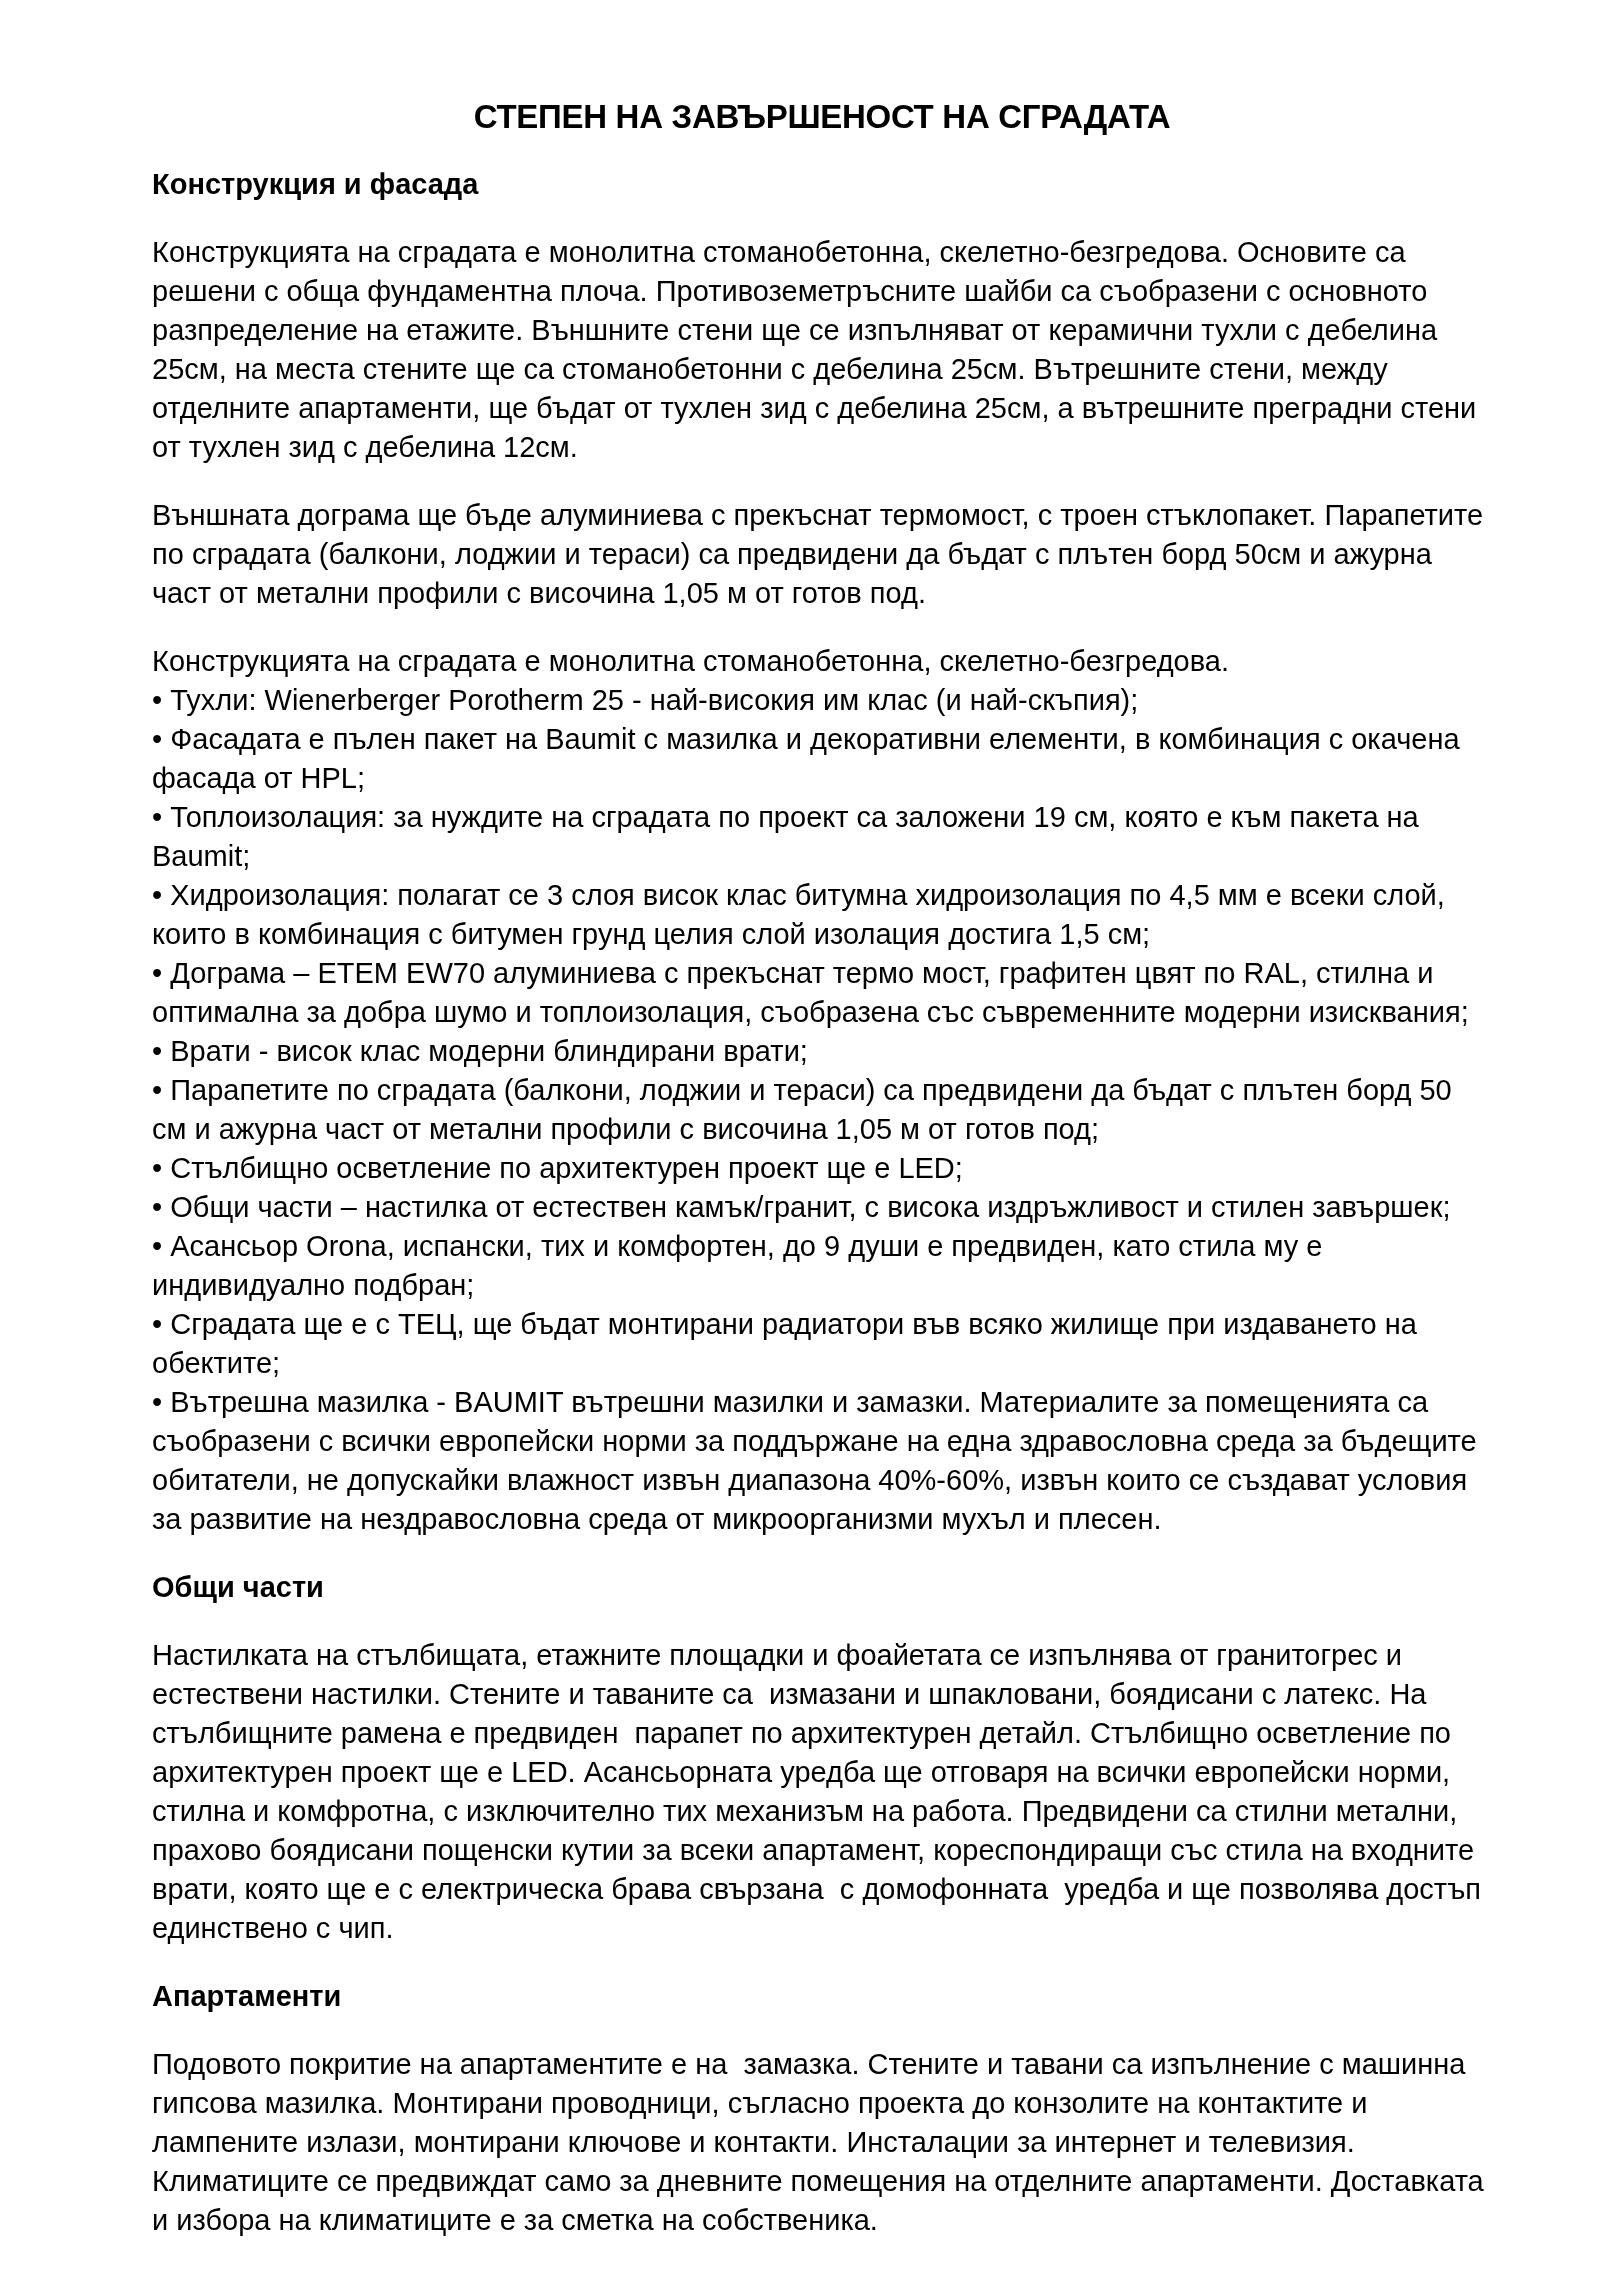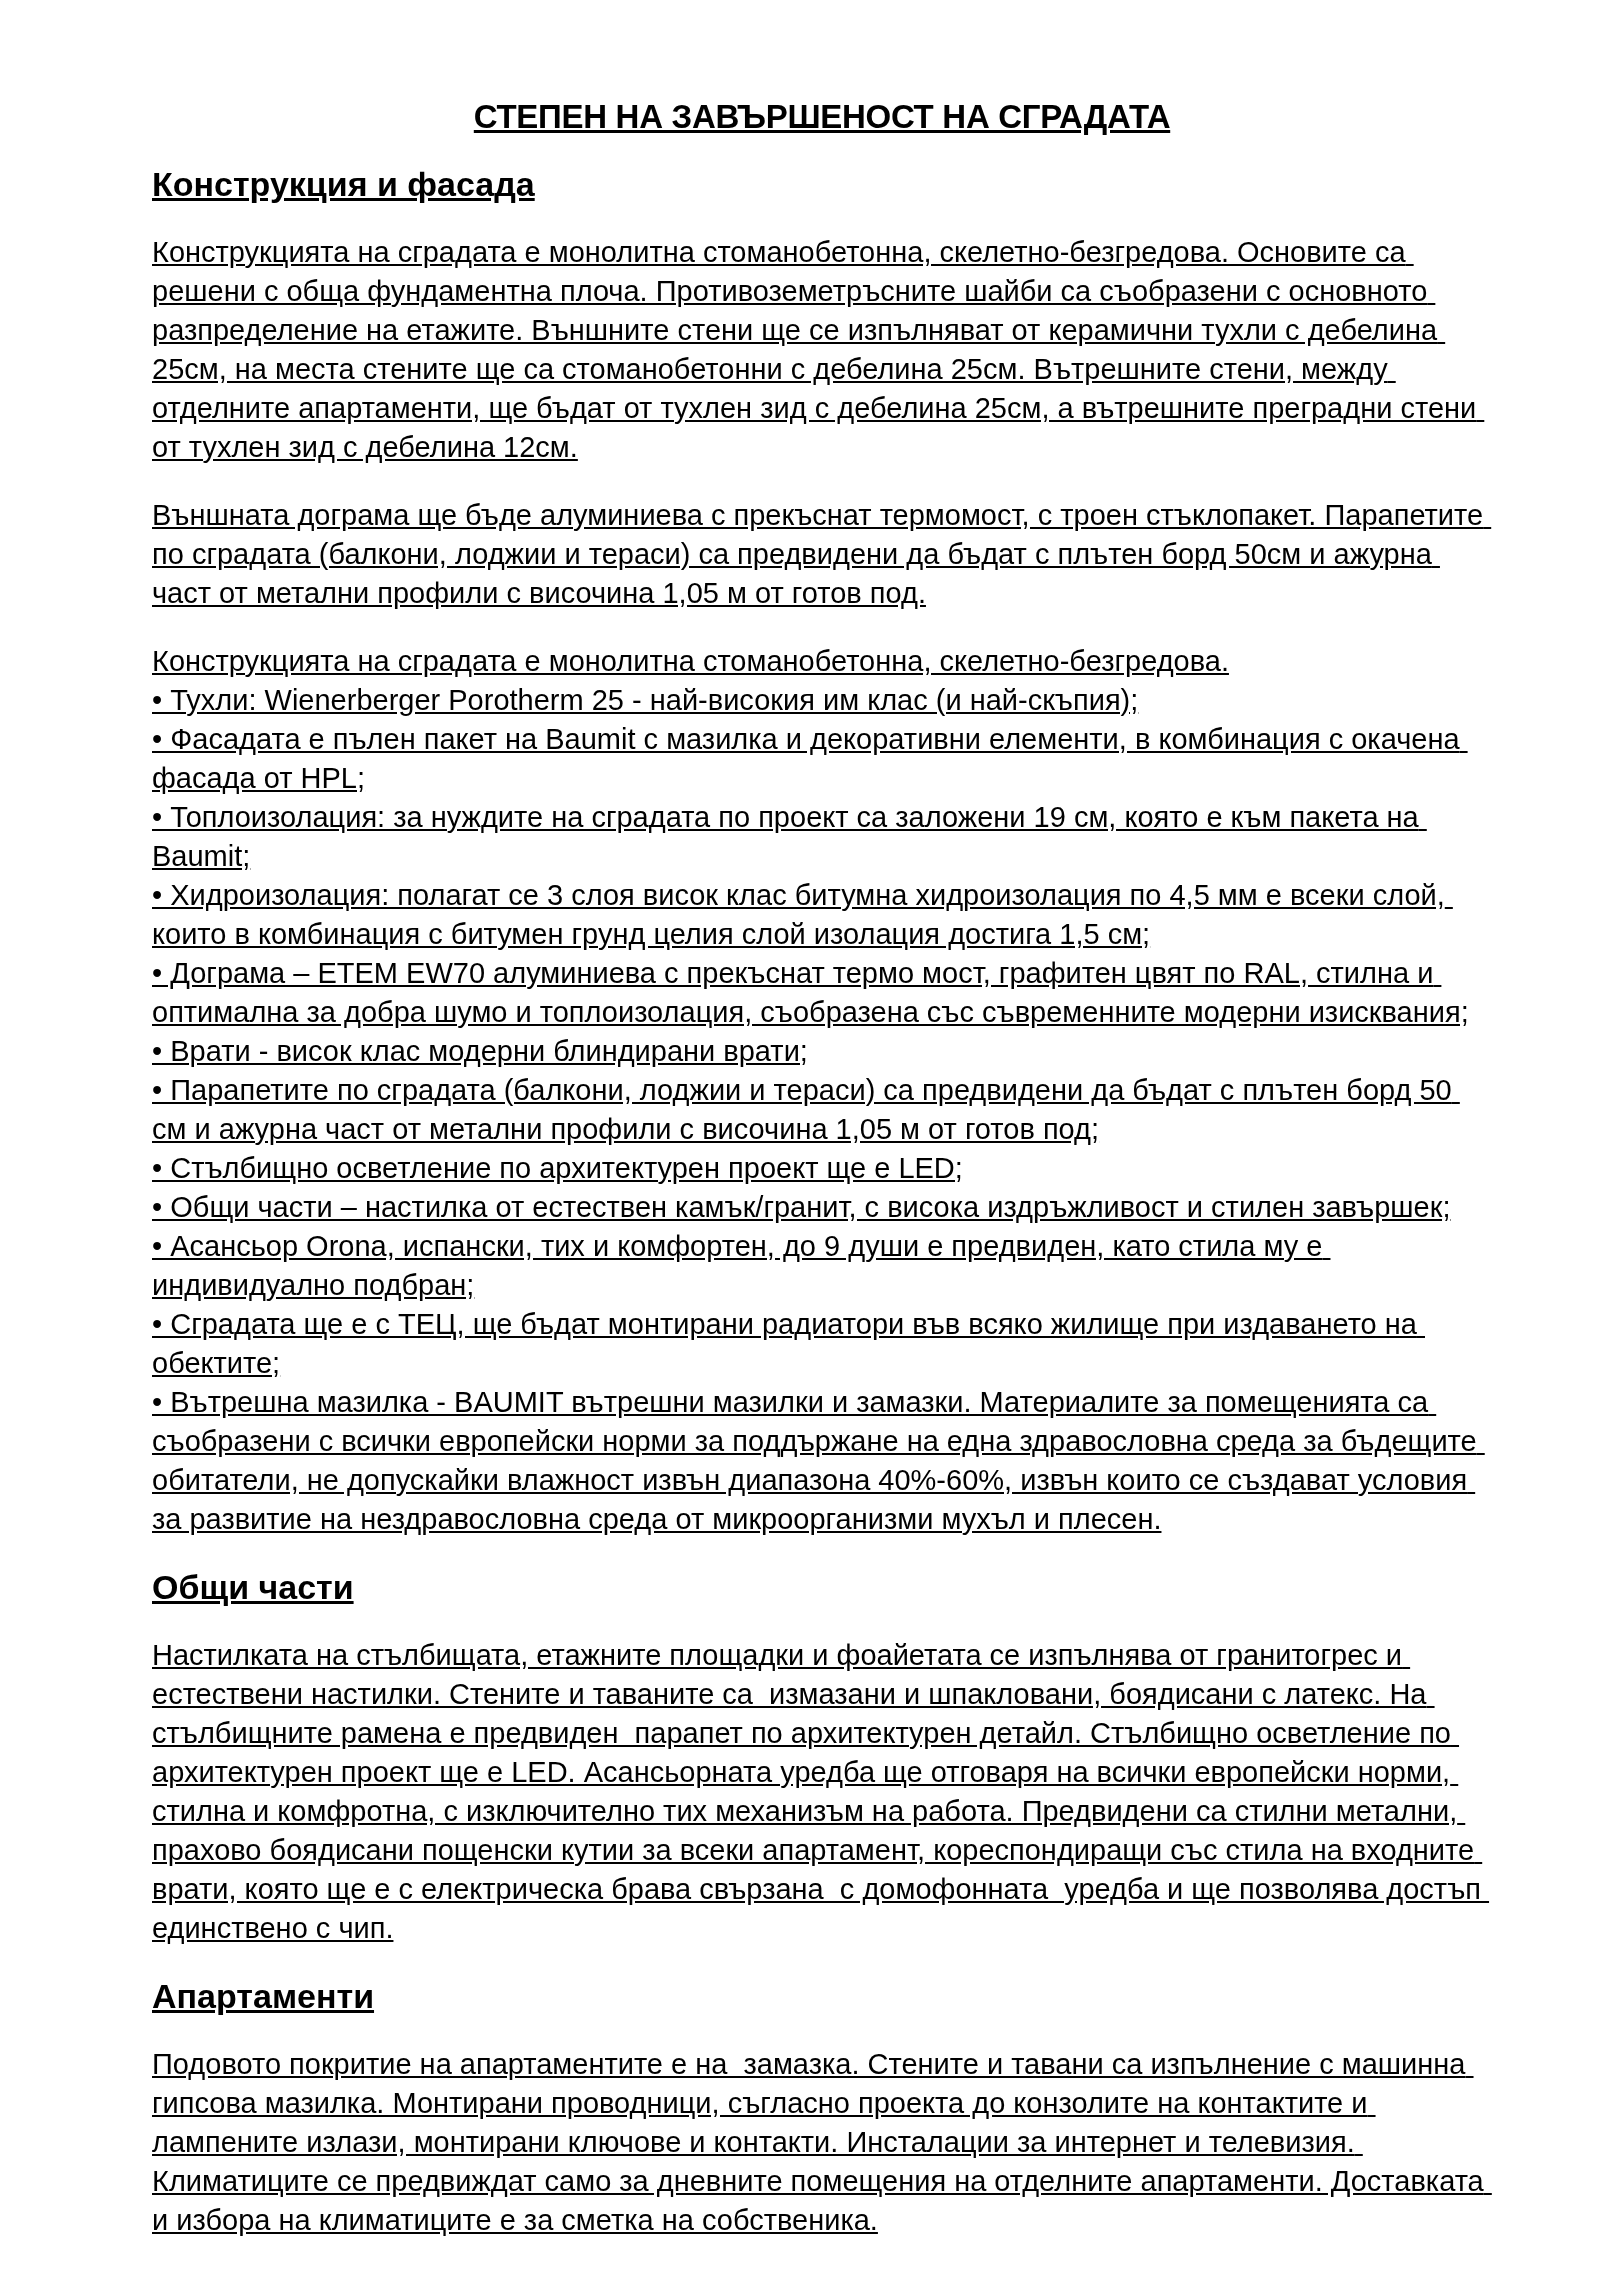--- a/index.html
+++ b/index.html
@@ -12,32 +12,31 @@
     width: 1623px;
     height: 2295px;
     box-sizing: border-box;
     background: #ffffff;
     color: #000000;
     padding: 96px 131px 65px 152px;
     font-family: "Liberation Sans", "DejaVu Sans", sans-serif;
     font-size: 29px;
     line-height: 39px;
     overflow: hidden;
-    text-decoration: underline;
   }
   .doc-title {
     font-size: 33px;
     line-height: 41px;
     font-weight: 700;
     text-align: center;
     margin: 0 0 27.5px 0;
     letter-spacing: -0.3px;
   }
   .section-heading {
-    font-size: 34px;
+    font-size: 29px;
     line-height: 39px;
     font-weight: 700;
     margin: 0 0 29px 0;
   }
   .para {
     margin: 0 0 29px 0;
     white-space: pre-wrap;
   }
   .bullet-block {
     margin: 0 0 29px 0;

